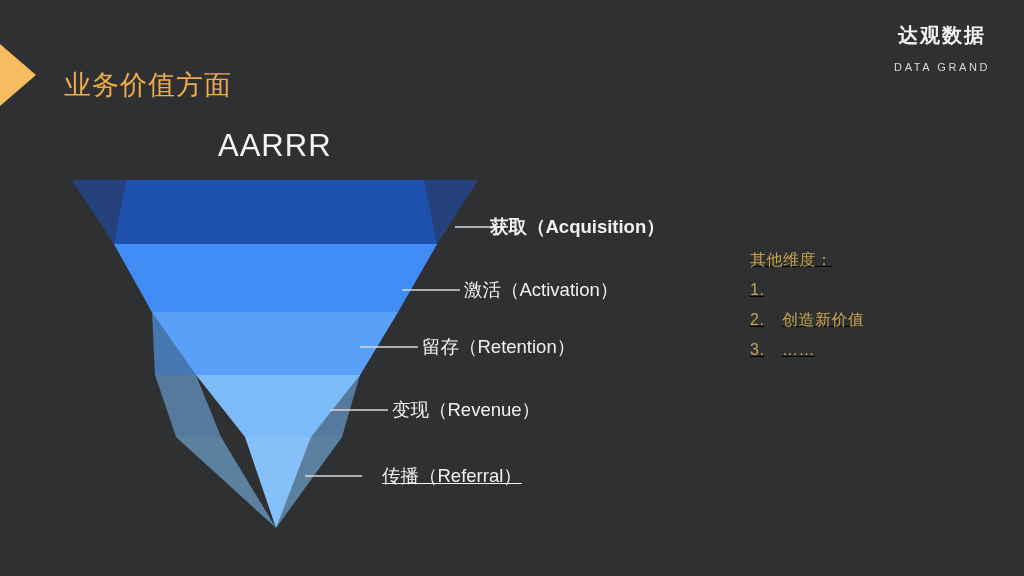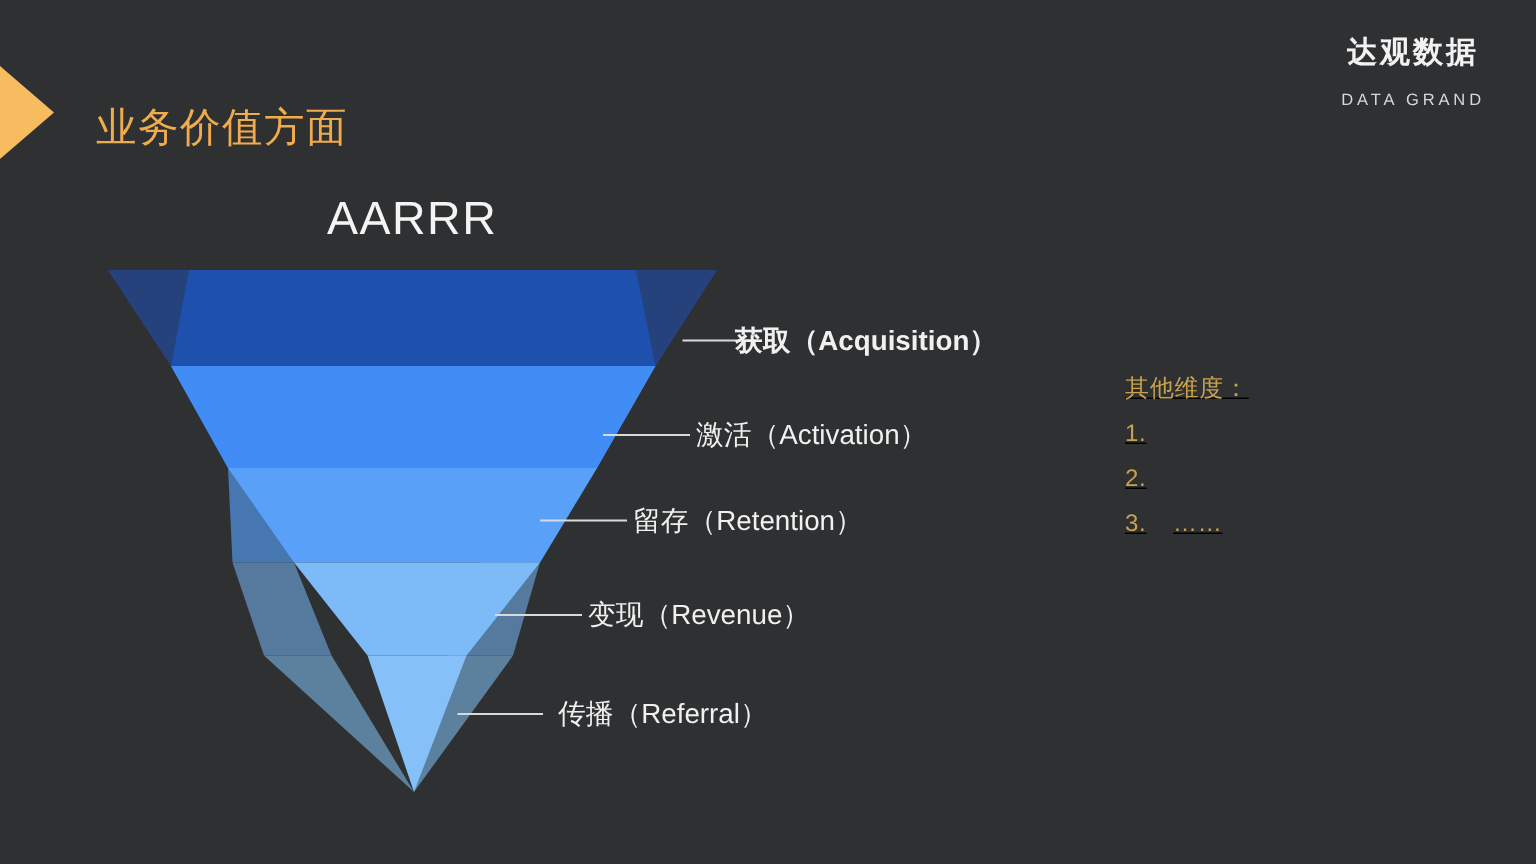--- a/index.html
+++ b/index.html
@@ -121,30 +121,31 @@
       <line x1="360" y1="347" x2="418" y2="347" stroke="#d9d9d9" stroke-width="1.4"></line>
       <line x1="330" y1="410" x2="388" y2="410" stroke="#d9d9d9" stroke-width="1.4"></line>
       <line x1="305" y1="476" x2="362" y2="476" stroke="#d9d9d9" stroke-width="1.4"></line>
     </svg>
   </div>
 
   <div class="lbl" style="left:490px;top:218px;font-weight:bold;">获取（Acquisition）</div>
   <div class="lbl" style="left:464px;top:281px;text-align:right;">激活（Activation）</div>
   <div class="lbl" style="left:422px;top:338px;text-align:center;">留存（Retention）</div>
   <div class="lbl" style="left:392px;top:401px;text-align:center;">变现（Revenue）</div>
-  <div class="lbl" style="left:372px;top:467px;">传播（Referral）</div>
+  <div class="lbl" style="left:382px;top:467px;text-decoration:underline;">传播（Referral）</div>
 
   <div class="side">
     <div class="side-title">其他维度：</div>
 
     <div class="side-row">
       <span class="side-num">1.</span>
     </div>
     <div class="side-row">
       <span class="side-num">2.</span>
+      <span class="side-txt">创造新价值</span>
     </div>
     <div class="side-row">
       <span class="side-num">3.</span>
       <span class="side-txt">……</span>
     </div>
   </div>
 
 </div>
 
 </body></html>

